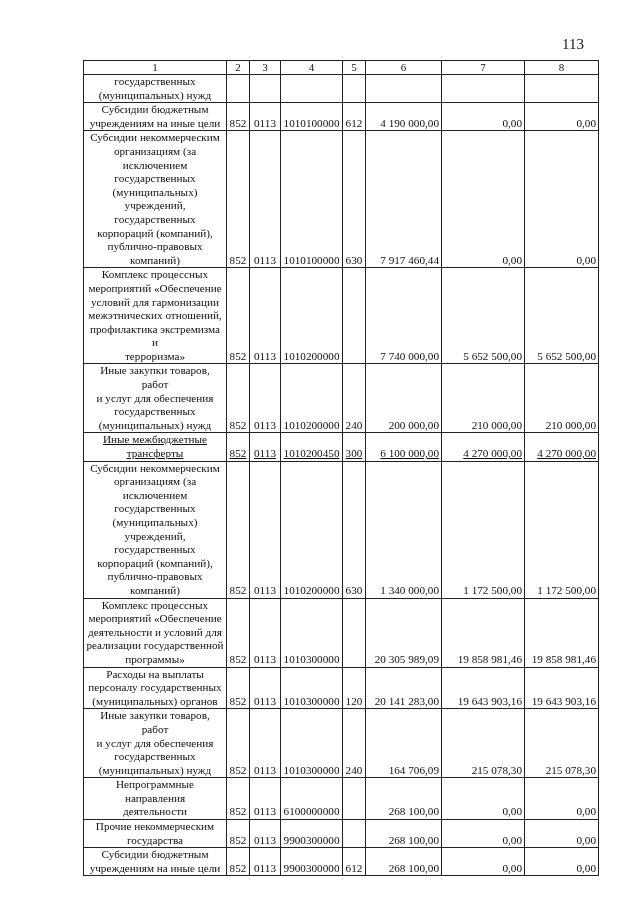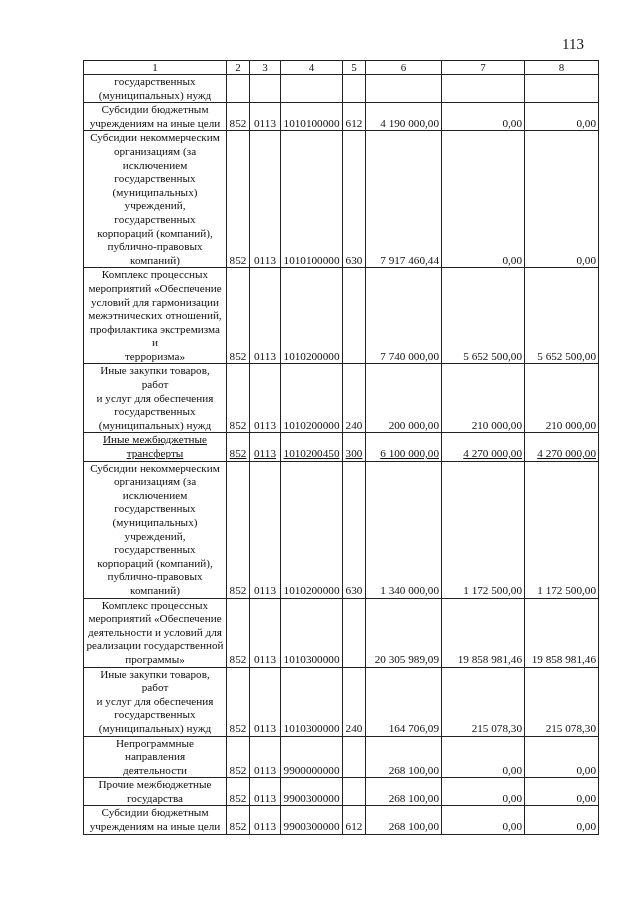--- a/index.html
+++ b/index.html
@@ -148,46 +148,58 @@
 реализации государственной
 программы»</td>
         <td class="code">852</td>
         <td class="code">0113</td>
         <td class="code">1010300000</td>
         <td class="code"></td>
         <td class="num">20 305 989,09</td>
         <td class="num">19 858 981,46</td>
         <td class="num">19 858 981,46</td>
       </tr>
+      <tr style="height: 38px;">
+        <td class="name">Расходы на выплаты
+персоналу государственных
+(муниципальных) органов</td>
+        <td class="code">852</td>
+        <td class="code">0113</td>
+        <td class="code">1010300000</td>
+        <td class="code">120</td>
+        <td class="num">20 141 283,00</td>
+        <td class="num">19 643 903,16</td>
+        <td class="num">19 643 903,16</td>
+      </tr>
       <tr style="height: 53px;">
         <td class="name">Иные закупки товаров, работ
 и услуг для обеспечения
 государственных
 (муниципальных) нужд</td>
         <td class="code">852</td>
         <td class="code">0113</td>
         <td class="code">1010300000</td>
         <td class="code">240</td>
         <td class="num">164 706,09</td>
         <td class="num">215 078,30</td>
         <td class="num">215 078,30</td>
       </tr>
       <tr style="height: 25px;">
         <td class="name">Непрограммные направления
 деятельности</td>
         <td class="code">852</td>
         <td class="code">0113</td>
-        <td class="code">9900000000</td>
+        <td class="code">6100000000</td>
         <td class="code"></td>
         <td class="num">268 100,00</td>
         <td class="num">0,00</td>
         <td class="num">0,00</td>
       </tr>
       <tr style="height: 26px;">
-        <td class="name">Прочие межбюджетные
+        <td class="name">Прочие некоммерческим
 государства</td>
         <td class="code">852</td>
         <td class="code">0113</td>
         <td class="code">9900300000</td>
         <td class="code"></td>
         <td class="num">268 100,00</td>
         <td class="num">0,00</td>
         <td class="num">0,00</td>
       </tr>
       <tr style="height: 26px;">

